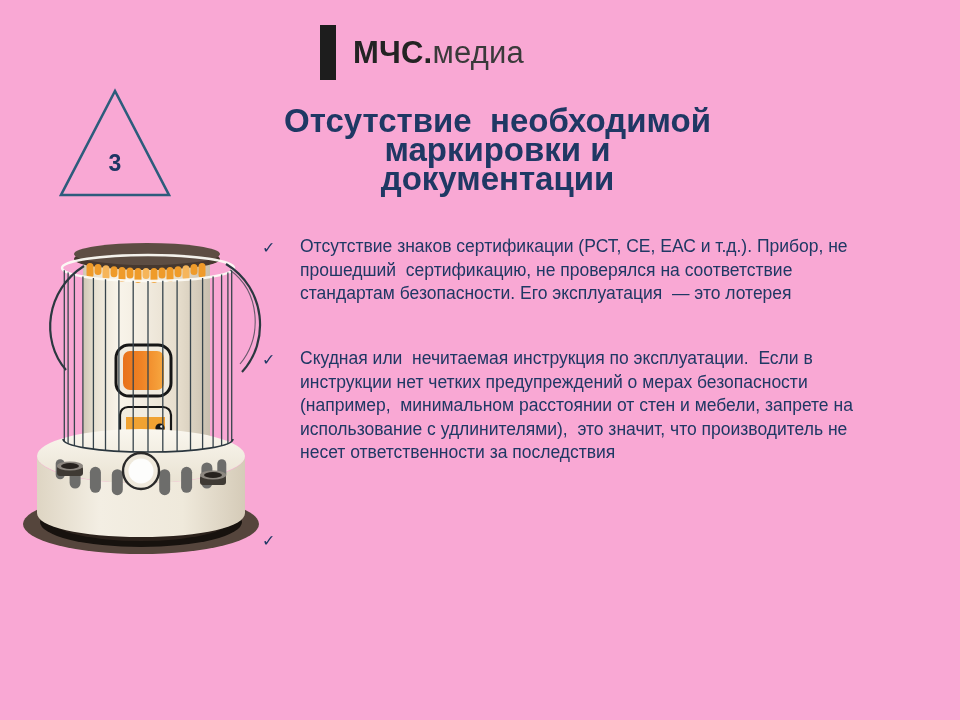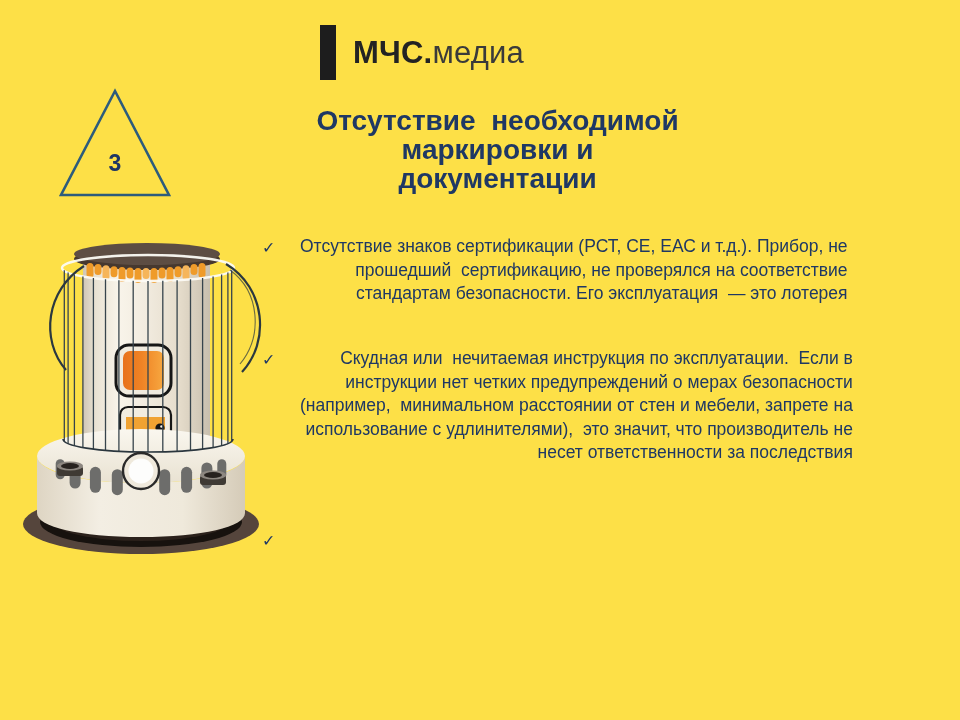--- a/index.html
+++ b/index.html
@@ -1,45 +1,45 @@
 <!DOCTYPE html>
 <html><head>
 <meta charset="utf-8">
 <style>
   html,body{margin:0;padding:0;}
   .slide{
     position:relative;
     width:960px;height:720px;
-    background:#fde047;
+    background:#f9a8d4;
     overflow:hidden;
     font-family:"Liberation Sans",sans-serif;
   }
   
   .logo{position:absolute;left:320px;top:25px;height:55px;display:flex;align-items:center;}
   .logo-bar{width:16px;height:55px;background:#1d1d1d;margin-right:17px;}
   .logo-text{font-size:31px;letter-spacing:.2px;white-space:nowrap;}
   .logo-bold{font-weight:700;color:#232323;}
   .logo-light{font-weight:400;color:#3a3a3a;}
   
   .badge{position:absolute;left:54px;top:84px;width:122px;height:118px;}
   .badge text{font-family:"Liberation Sans",sans-serif;font-weight:bold;font-size:23px;fill:#1e3664;}
   
   .title{
     position:absolute;left:245px;top:106px;width:505px;margin:0;
-    text-align:center;font-size:28px;line-height:29px;font-weight:bold;
+    text-align:center;font-size:33px;line-height:29px;font-weight:bold;
     color:#1f3864;white-space:pre-wrap;
   }
   
   .bullet{
     position:absolute;left:262px;width:668px;display:flex;
     color:#1f3864;font-size:17.5px;line-height:23.5px;
   }
   .b1{top:235px}.b2{top:347px}.b3{top:528px}
   .check{width:38px;flex:none;font-size:16px;padding-top:1px;}
-  .bullet-text{white-space:pre-wrap;text-align:right;}
+  .bullet-text{white-space:pre-wrap;}
   
   .heater{position:absolute;left:20px;top:228px;width:250px;height:340px;}
 </style>
 </head>
 <body>
 
 <div class="slide">
 
   <div class="logo">
     <div class="logo-bar"></div>

